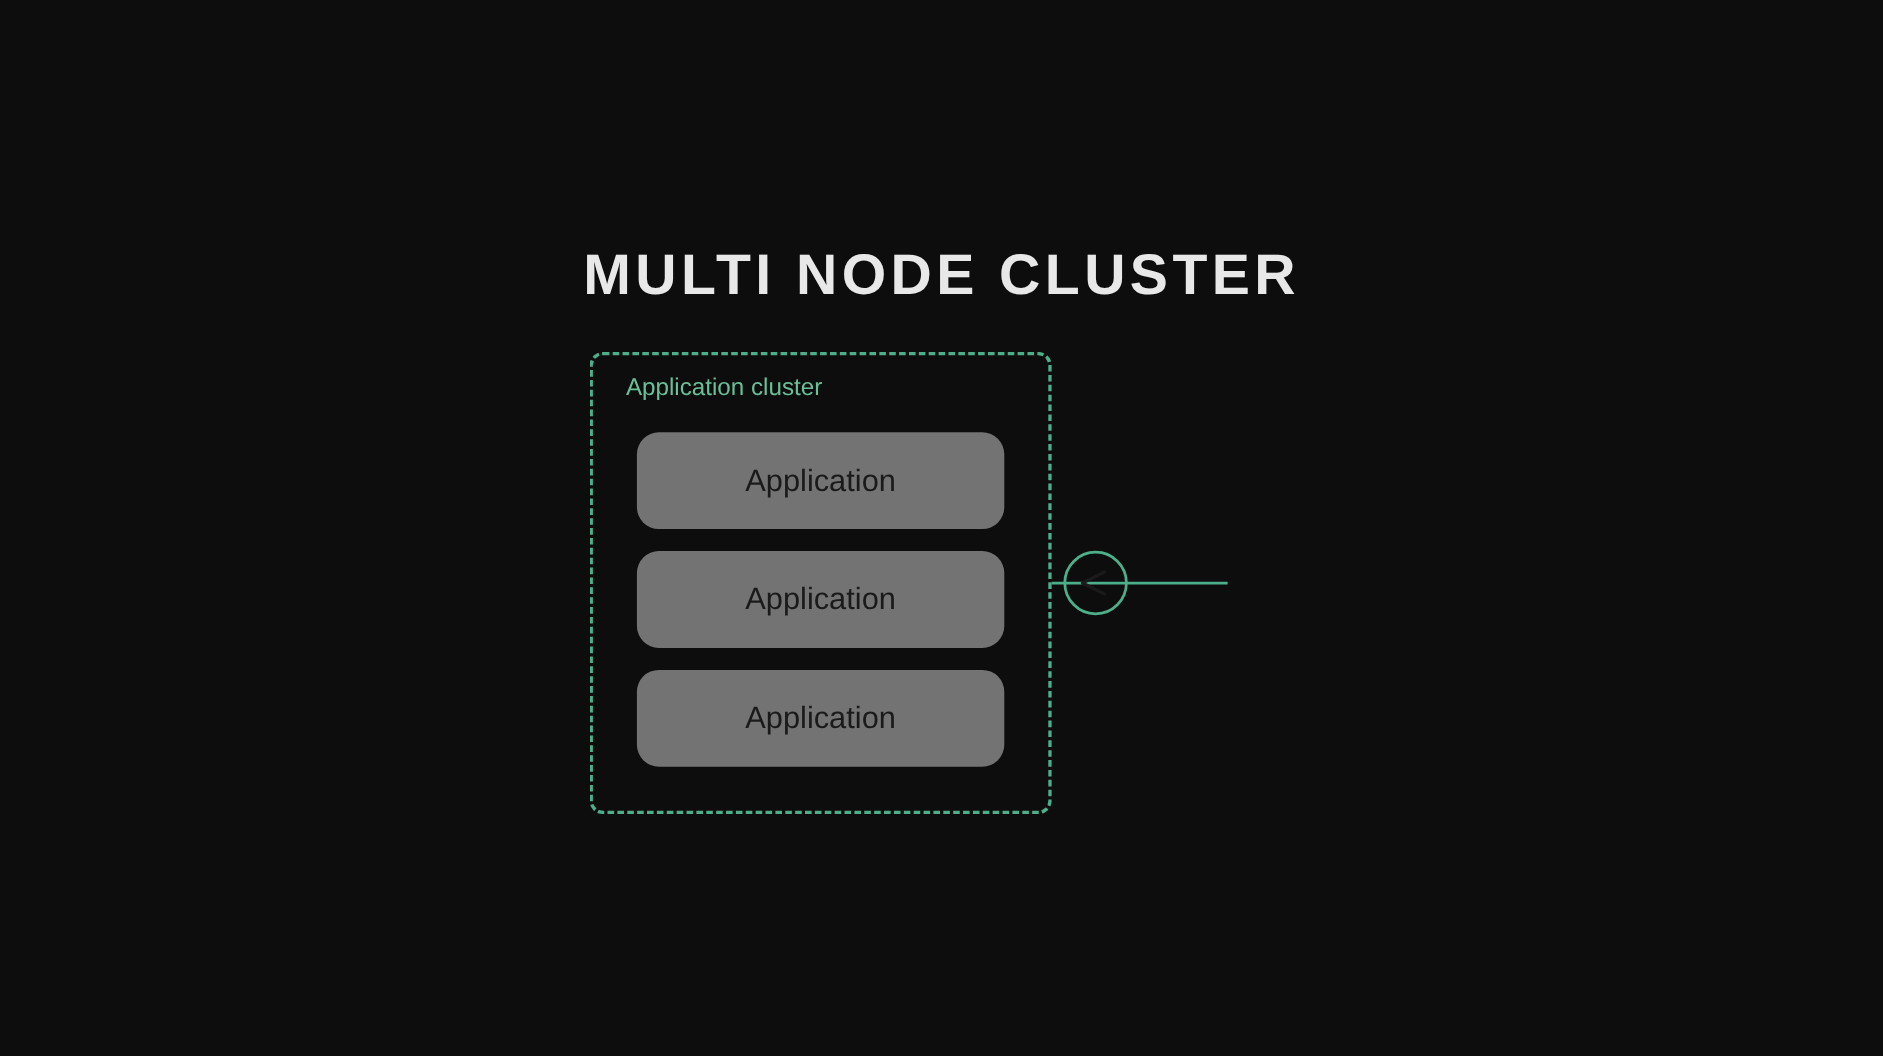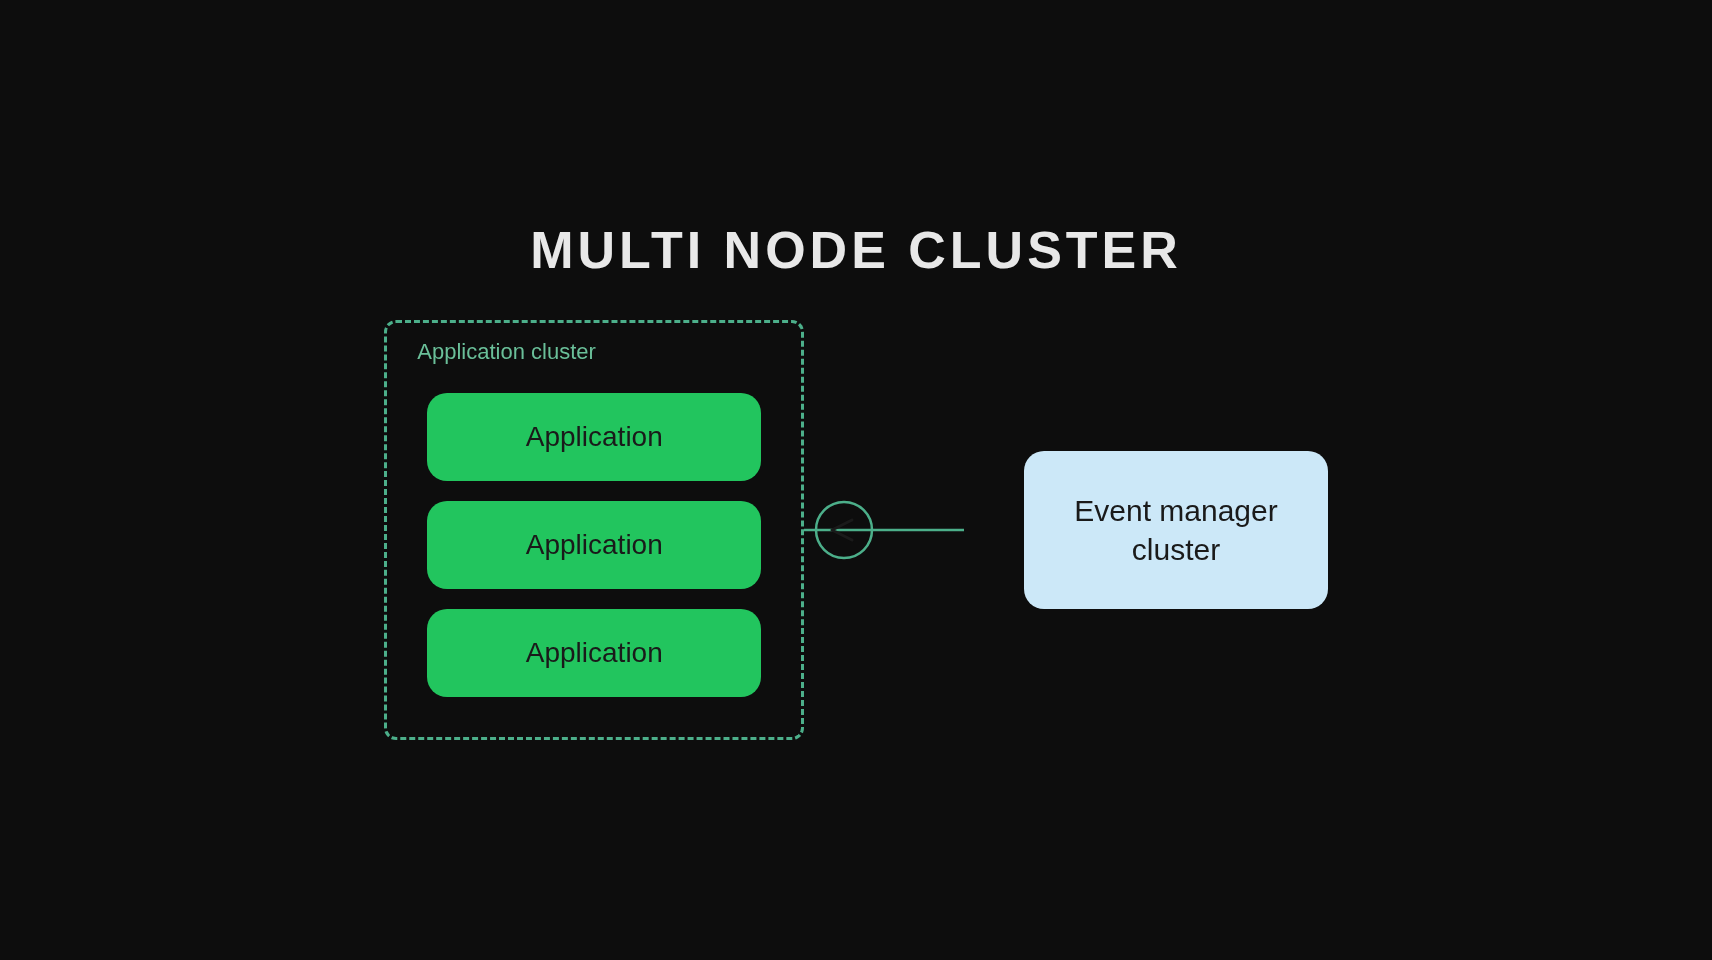--- a/index.html
+++ b/index.html
@@ -52,21 +52,21 @@
     .cluster-label {
       position: absolute;
       top: 16px;
       left: 30px;
       color: #6abf99;
       font-size: 22px;
       font-weight: 400;
     }
 
     .app-box {
-      background-color: #22c55e;
+      background-color: #737373;
       border-radius: 20px;
       padding: 28px 40px;
       text-align: center;
       min-width: 300px;
     }
 
     .app-box-label {
       color: #1a1a1a;
       font-size: 28px;
       font-weight: 400;
@@ -116,18 +116,15 @@
 
     <svg width="220" height="80" style="overflow: visible;">
 
       <line x1="0" y1="40" x2="160" y2="40" stroke="#4caf8a" stroke-width="2.5"></line>
 
       <circle cx="40" cy="40" r="28" fill="none" stroke="#4caf8a" stroke-width="2.5"></circle>
 
       <polyline points="48,30 28,40 48,50" fill="none" stroke="#1a1a1a" stroke-width="3" stroke-linecap="round" stroke-linejoin="round"></polyline>
     </svg>
 
-    <div class="event-manager-box">
-      <span class="event-manager-label">Event manager<br>cluster</span>
-    </div>
 
   </div>
 </div>
 
 </body></html>

